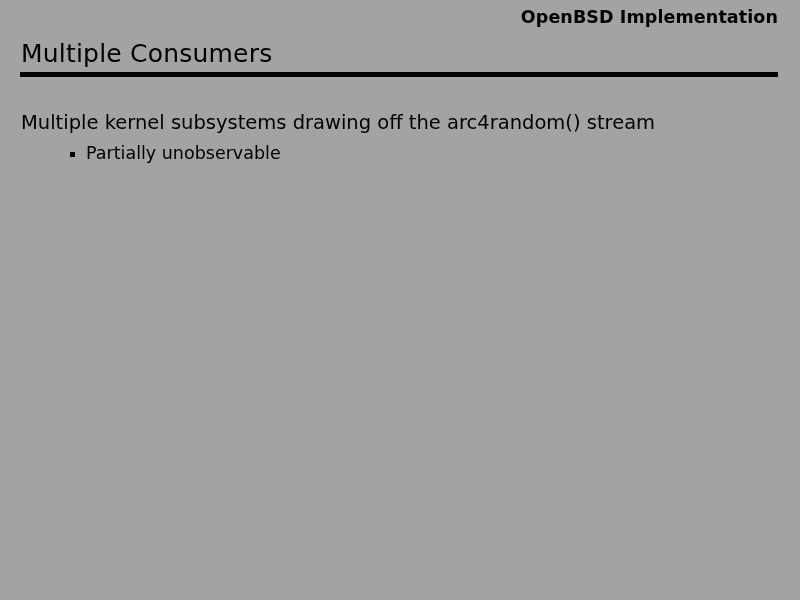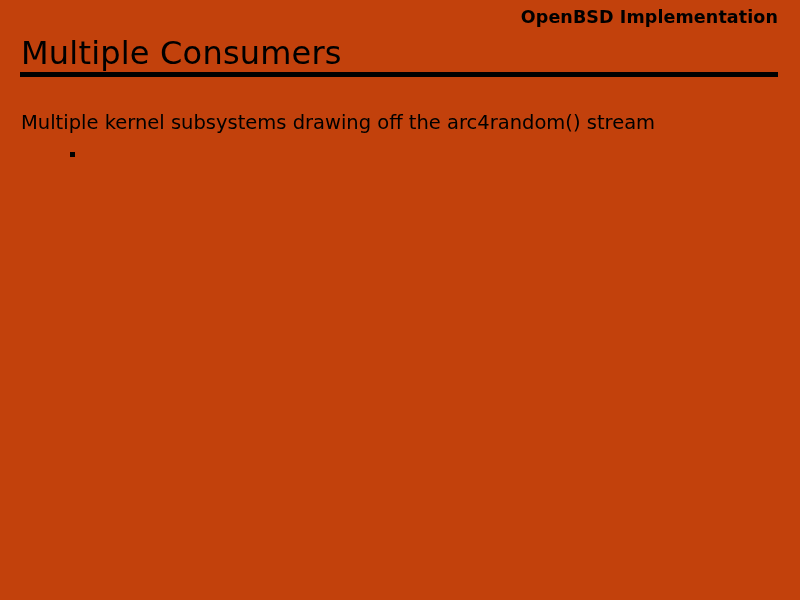--- a/index.html
+++ b/index.html
@@ -12,21 +12,21 @@
     background: #f7faf8;
     font-family: "DejaVu Sans", sans-serif;
     color: #000000;
     overflow: hidden;
   }
 
   .slide {
     position: relative;
     width: 800px;
     height: 600px;
-    background: #c2410c;
+    background: #a3a3a3;
   }
 
   
   .slide-header {
     position: absolute;
     top: 6px;
     right: 22px;
     width: 740px;
     text-align: right;
     font-family: "DejaVu Sans", sans-serif;
@@ -37,21 +37,21 @@
     color: #000000;
     white-space: nowrap;
   }
 
   
   .slide-title {
     position: absolute;
     left: 21px;
     top: 38px;
     font-family: "DejaVu Sans", sans-serif;
-    font-size: 32px;
+    font-size: 25px;
     font-weight: normal;
     line-height: 31px;
     letter-spacing: 0.2px;
     color: #000000;
     white-space: nowrap;
   }
 
   
   .title-rule {
     position: absolute;
@@ -140,18 +140,19 @@
 
   <div class="body-block">
 
     <div class="body-line lvl0">
       <span class="line-text">Multiple kernel subsystems drawing off the arc4random() stream</span>
     </div>
 
 
     <div class="body-line lvl2">
       <span class="bullet-sq"></span>
+      <span class="line-text">Partially unobservable</span>
     </div>
 
 
   </div>
 
 </div>
 
 </body></html>

